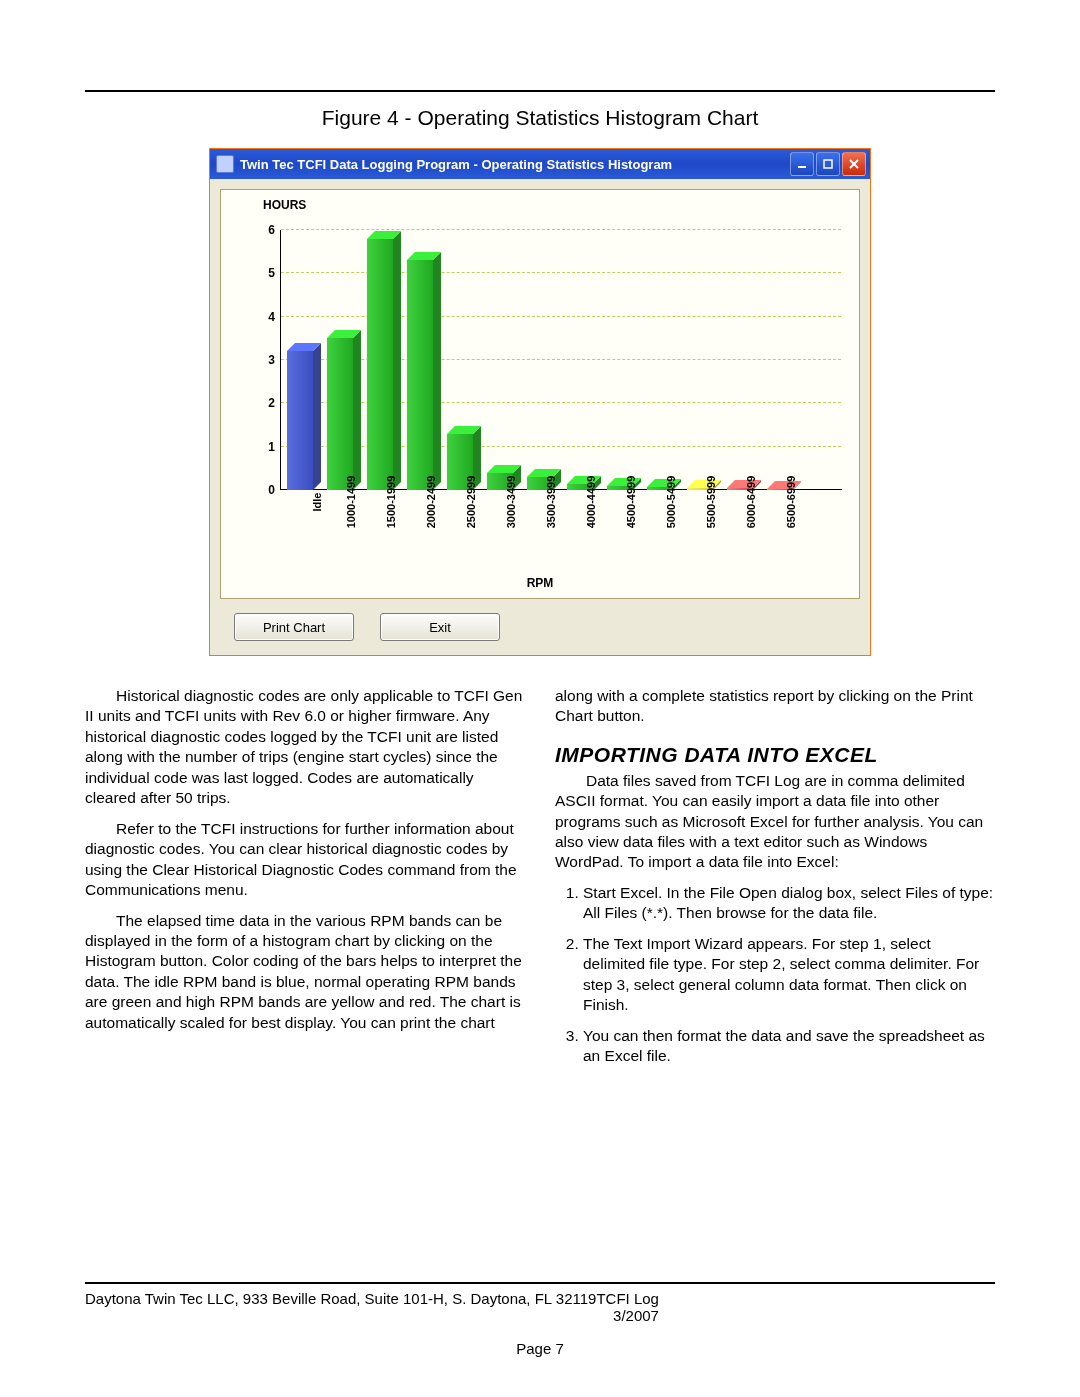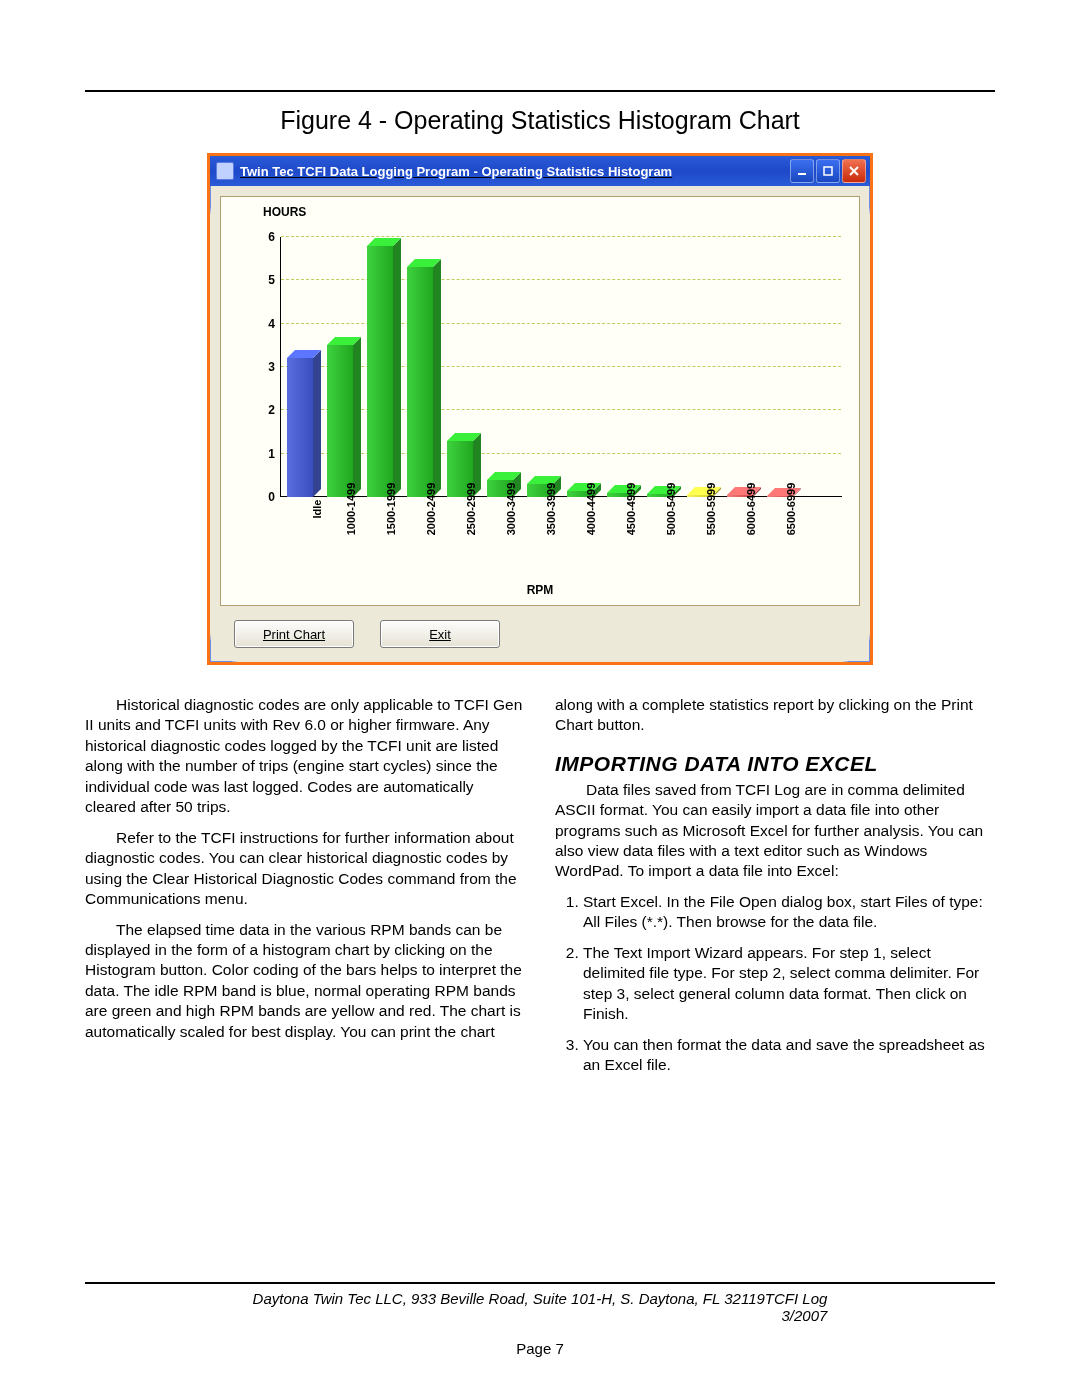--- a/index.html
+++ b/index.html
@@ -16,32 +16,31 @@
     font-family: Arial, "Helvetica Neue", Helvetica, sans-serif;
     color: #000;
   }
   .hr-top {
     border: none;
     border-top: 2px solid #000;
     margin: 0 0 14px 0;
   }
   .fig-title {
     text-align: center;
-    font-size: 25px;
+    font-size: 21px;
     margin: 4px 0 18px 0;
     font-weight: normal;
   }
   
   .xp-window {
     width: 660px;
     margin: 0 auto 30px auto;
-    border: 3px solid #f97316;
+    border: 1px solid #f97316;
     background: #ece9d8;
     box-shadow: 0 0 0 1px #6a8de6 inset;
-    text-decoration: underline;
   }
   .xp-titlebar {
     height: 30px;
     background: linear-gradient(to bottom, #2a5bd7 0%, #1e49c9 50%, #2a5bd7 100%);
     display: flex;
     align-items: center;
     padding: 0 4px 0 6px;
     color: #fff;
     font-family: Tahoma, Arial, sans-serif;
     font-size: 13px;
@@ -69,21 +68,20 @@
     color: #fff;
     border: 1px solid rgba(255,255,255,0.4);
   }
   .xp-btn.min, .xp-btn.max { background: linear-gradient(#3a6ff0, #1a47c0); }
   .xp-btn.close { background: linear-gradient(#f07050, #c82a0a); }
   .xp-btn svg { width: 10px; height: 10px; }
 
   .xp-client {
     background: #ece9d8;
     padding: 10px 10px 14px 10px;
-    border-radius: 29px;
   }
 
   
   .chart-panel {
     background: #fffff7;
     border: 1px solid #b0a070;
     height: 410px;
     position: relative;
     box-sizing: border-box;
     overflow: hidden;
@@ -233,22 +231,21 @@
     bottom: 40px;
     font-size: 15px;
   }
   .hr-bottom {
     border: none;
     border-top: 2px solid #000;
     margin: 0 0 6px 0;
   }
   .footer-rows {
     display: flex;
-    justify-content: center;
-    font-style: italic;
+    justify-content: flex-start;
   }
   .footer a { color: #0000cc; text-decoration: underline; }
   .footer .pagenum {
     text-align: center;
     margin-top: 16px;
   }
 </style>
 </head>
 <body>
 
@@ -423,21 +420,21 @@
     </div>
   </div>
 
   <div class="columns">
     <p class="indent">Historical diagnostic codes are only applicable to TCFI Gen II units and TCFI units with Rev 6.0 or higher firmware. Any historical diagnostic codes logged by the TCFI unit are listed along with the number of trips (engine start cycles) since the individual code was last logged. Codes are automatically cleared after 50 trips.</p>
     <p class="indent">Refer to the TCFI instructions for further information about diagnostic codes.  You can clear historical diagnostic codes by using the Clear Historical Diagnostic Codes command from the Communications menu.</p>
     <p class="indent">The elapsed time data in the various RPM bands can be displayed in the form of a histogram chart by clicking on the Histogram button. Color coding of the bars helps to interpret the data. The idle RPM band is blue, normal operating RPM bands are green and high RPM bands are yellow and red. The chart is automatically scaled for best display. You can print the chart along with a complete statistics report by clicking on the Print Chart button.</p>
     <div class="section-h">IMPORTING DATA INTO EXCEL</div>
     <p class="indent">Data files saved from TCFI Log are in comma delimited ASCII format. You can easily import a data file into other programs such as Microsoft Excel for further analysis. You can also view data files with a text editor such as Windows WordPad. To import a data file into Excel:</p>
     <ol>
-      <li>Start Excel. In the File Open dialog box, start Files of type: All Files (*.*). Then browse for the data file.</li>
+      <li>Start Excel. In the File Open dialog box, select Files of type: All Files (*.*). Then browse for the data file.</li>
       <li>The Text Import Wizard appears. For step 1, select delimited file type. For step 2, select comma delimiter. For step 3, select general column data format. Then click on Finish.</li>
       <li>You can then format the data and save the spreadsheet as an Excel file.</li>
     </ol>
   </div>
 
   <div class="footer">
     <hr class="hr-bottom">
     <div class="footer-rows">
       <div>
         <div>Daytona Twin Tec LLC, 933 Beville Road, Suite 101-H, S. Daytona, FL 32119</div>

